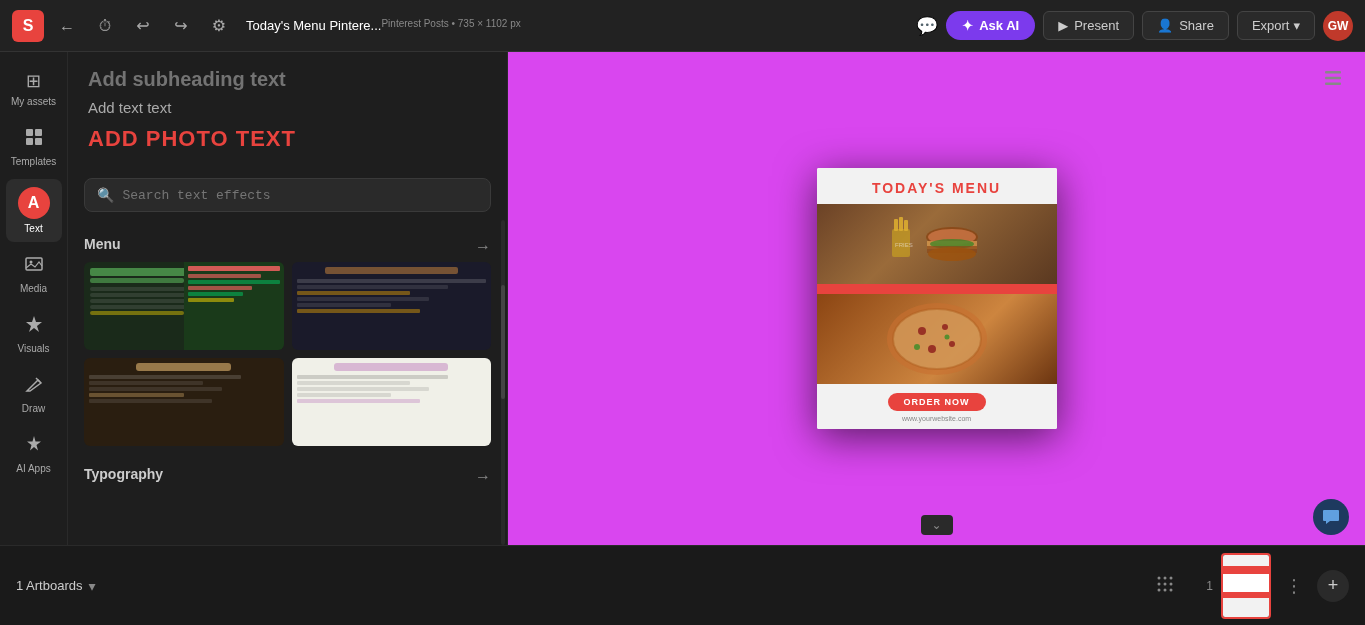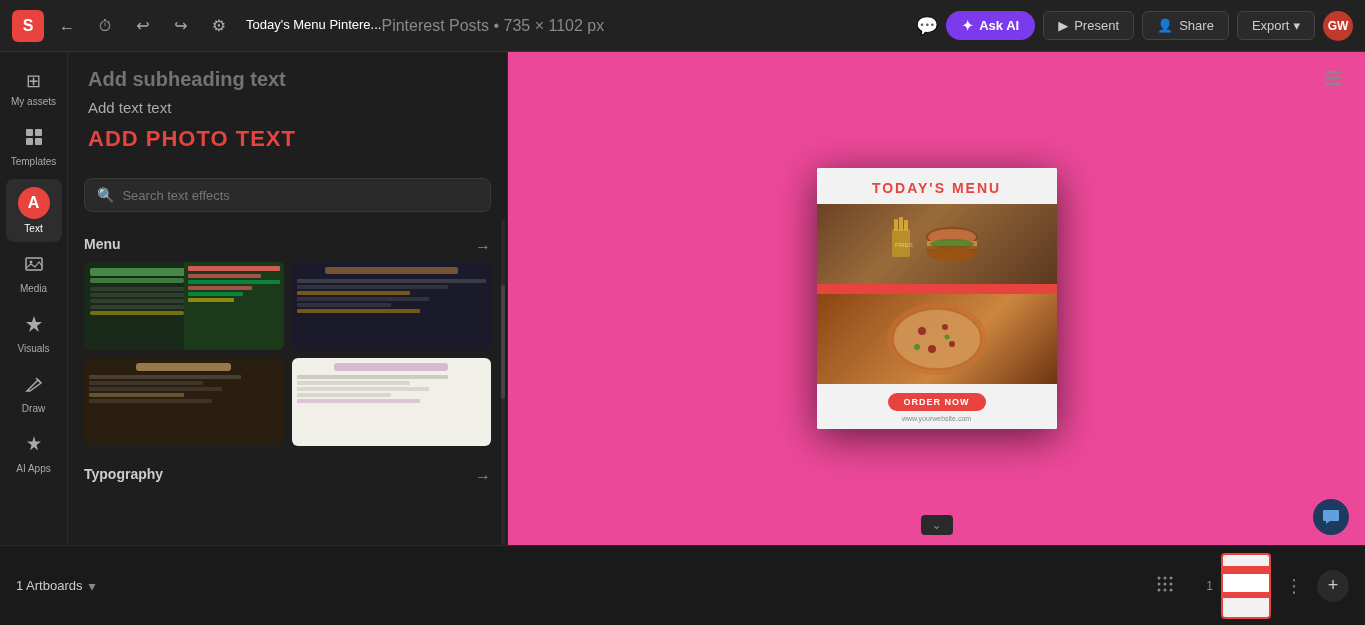--- a/index.html
+++ b/index.html
@@ -19,21 +19,21 @@
     .topbar-logo {
       width: 32px; height: 32px; background: #e8433e; border-radius: 6px;
       display: flex; align-items: center; justify-content: center; font-weight: bold; font-size: 16px; color: #fff; flex-shrink: 0;
     }
     .topbar-nav-btn {
       width: 30px; height: 30px; background: transparent; border: none; color: #aaa; cursor: pointer; border-radius: 4px;
       display: flex; align-items: center; justify-content: center; font-size: 16px;
     }
     .topbar-title-area { display: flex; flex-direction: row; margin-left: 4px; }
     .topbar-title { font-size: 13px; font-weight: 500; color: #fff; }
-    .topbar-subtitle { font-size: 16px; color: #888; }
+    .topbar-subtitle { font-size: 10px; color: #888; }
     .topbar-right { margin-left: auto; display: flex; align-items: center; gap: 8px; }
     .btn-ask-ai {
       background: #7c3aed; color: #fff; border: none; border-radius: 20px;
       padding: 7px 16px; font-size: 13px; font-weight: 600; cursor: pointer; display: flex; align-items: center; gap: 6px;
     }
     .btn-present, .btn-share {
       background: #2a2a2a; color: #ccc; border: 1px solid #444; border-radius: 6px;
       padding: 6px 14px; font-size: 13px; cursor: pointer; display: flex; align-items: center; gap: 6px;
     }
     .btn-export {
@@ -112,21 +112,21 @@
       background: #2a2a2a;
       border: 1px solid #3a3a3a;
       border-radius: 8px;
       display: flex;
       align-items: center;
       padding: 8px 12px;
       gap: 8px;
       flex-shrink: 0;
     }
     .search-bar input {
-      background: transparent; border: none; color: #ccc; font-size: 13px; outline: none; flex: 1;
+      background: transparent; border: none; color: #ccc; font-size: 13px; outline: none; flex: 1; font-family: Liberation Mono, monospace;
     }
     .search-icon { color: #888; font-size: 14px; }
 
     .panel-scroll {
       flex: 1;
       overflow-y: auto;
       overflow-x: hidden;
       padding: 8px 0;
     }
     .panel-scroll::-webkit-scrollbar { width: 6px; }
@@ -178,21 +178,21 @@
     .thumb-inner {
       width: 100%; height: 100%; padding: 6px; display: flex; flex-direction: column; gap: 2px;
     }
     .thumb-title-bar {
       height: 8px; background: rgba(100,200,100,0.6); border-radius: 2px; width: 60%;
     }
 
     
     .canvas-area {
       flex: 1;
-      background: #ec4899;
+      background: #d946ef;
       display: flex;
       flex-direction: column;
       position: relative;
     }
     .canvas-main {
       flex: 1;
       display: flex;
       align-items: center;
       justify-content: center;
       position: relative;

